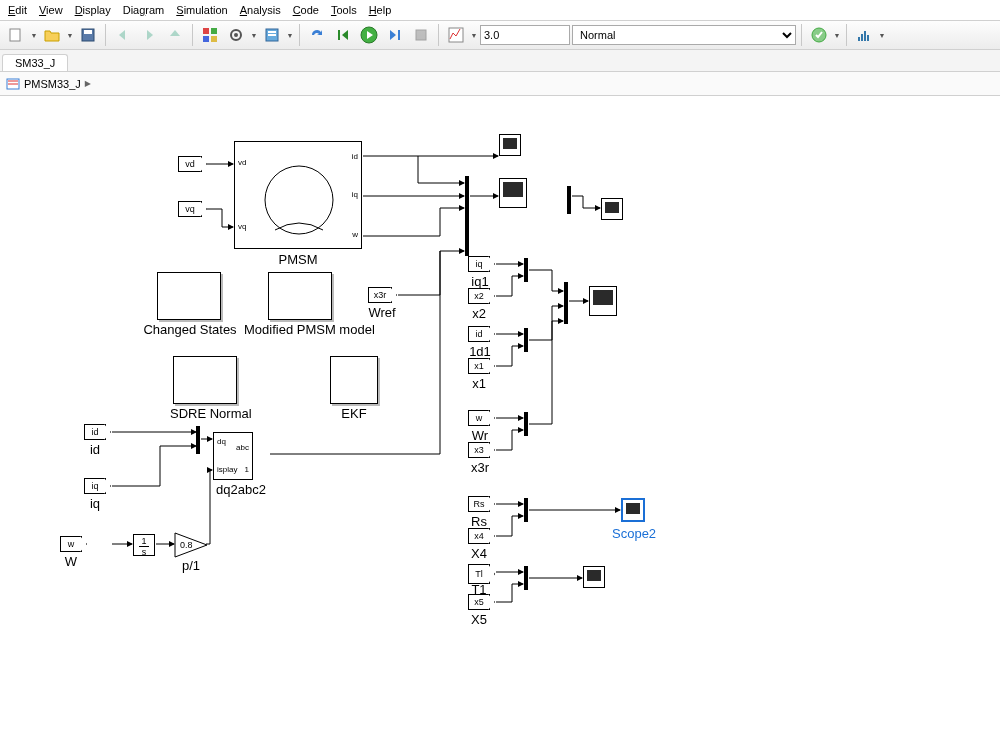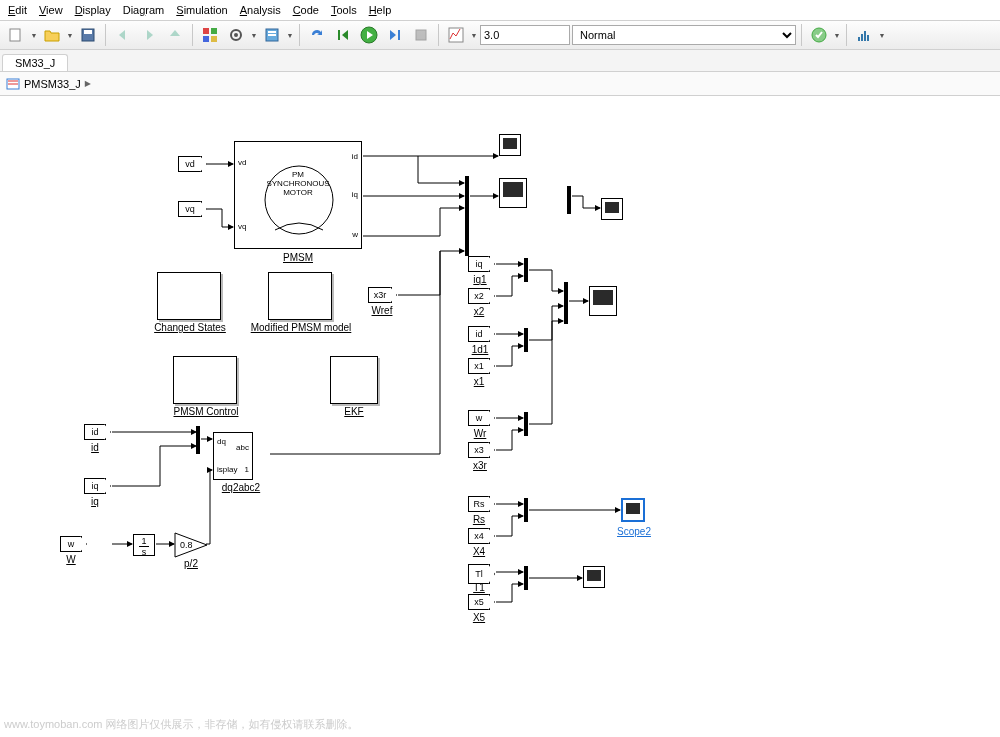--- a/index.html
+++ b/index.html
@@ -10,21 +10,21 @@
   .toolbar { height: 30px; border-top: 1px solid #d0d0d0; border-bottom: 1px solid #d0d0d0; background: linear-gradient(#fdfdfd,#ececec); display: flex; align-items: center; padding: 0 4px; gap: 2px; }
   .tbtn { width: 24px; height: 24px; display: flex; align-items: center; justify-content: center; border: 1px solid transparent; border-radius: 2px; }
   .tdrop { width: 8px; display:flex; align-items:center; justify-content:center; color:#555; font-size:7px;}
   .tsep { width: 1px; height: 22px; background: #c8c8c8; margin: 0 3px; }
   .tinput { height: 20px; font-size: 11px; border: 1px solid #aaa; padding: 0 3px; background:#fff; }
   .tabbar { height: 22px; background: #f4f4f4; border-bottom: 1px solid #d0d0d0; display: flex; align-items: flex-end; padding-left: 2px; font-size: 11px; }
   .tab { padding: 2px 12px; border: 1px solid #d0d0d0; border-bottom: none; background: #fff; border-radius: 3px 3px 0 0; }
   .crumbbar { height: 24px; border-bottom: 1px solid #d0d0d0; display: flex; align-items: center; padding: 0 6px; font-size: 11px; gap: 4px; background:#fafafa;}
   .canvas { position: relative; width: 1000px; height: 640px; background: #fff; }
   .blk { position: absolute; border: 1px solid #000; background: #fff; }
-  .lbl { position: absolute; font-size: 10px; color: #000; text-align: center; white-space: nowrap; text-decoration: underline; }
+  .lbl { position: absolute; font-size: 13px; color: #000; text-align: center; white-space: nowrap; }
   .plbl { font-size: 8px; color:#000; }
   .fromtag { position:absolute; border:1px solid #000; background:#fff; font-size:9px; display:flex; align-items:center; justify-content:center; }
   .fromtag::after { content:""; position:absolute; right:-6px; top:-1px; bottom:-1px; width:6px; background:#fff; border:1px solid #000; border-left:none; clip-path: polygon(0 0, 100% 50%, 0 100%); }
   .scope { position:absolute; border:1px solid #000; background:#fff; }
   .scope::before { content:""; position:absolute; left:3px; right:3px; top:3px; height:55%; background:#2a2a2a; }
   .mux { position:absolute; background:#000; }
   .subsys { position:absolute; border:1px solid #000; background:#fff; box-shadow: 2px 2px 0 #bbb; }
   .gain { position:absolute; }
   .gain svg { display:block; }
   .watermark { position:absolute; left:4px; bottom:4px; font-size:11px; color:#ccc; white-space:nowrap;}
@@ -244,34 +244,29 @@
   <div class="blk" style="left:234px;top:45px;width:128px;height:108px">
     <div class="plbl" style="position:absolute;left:3px;top:16px">vd</div>
     <div class="plbl" style="position:absolute;left:3px;top:80px">vq</div>
     <div class="plbl" style="position:absolute;right:3px;top:10px">id</div>
     <div class="plbl" style="position:absolute;right:3px;top:48px">iq</div>
     <div class="plbl" style="position:absolute;right:3px;top:88px">w</div>
     <svg style="position:absolute;left:20px;top:20px" width="88" height="78">
         <circle cx="44" cy="38" r="34" fill="none" stroke="#000"></circle>
         <path d="M20 68 Q44 54 68 68" fill="none" stroke="#000"></path>
       </svg>
-    <div style="position:absolute;left:0;right:0;top:28px;text-align:center;font-size:8px">
-      <div>PM</div>
-        <div>SYNCHRONOUS</div>
-        <div>MOTOR</div>
-    </div>
   </div>
   <div class="lbl" style="left:234px;top:156px;width:128px">PMSM</div>
 
   <div class="subsys" style="left:157px;top:176px;width:64px;height:48px"></div>
   <div class="lbl" style="left:140px;top:226px;width:100px">Changed States</div>
   <div class="subsys" style="left:268px;top:176px;width:64px;height:48px"></div>
   <div class="lbl" style="left:244px;top:226px;width:114px">Modified PMSM model</div>
   <div class="subsys" style="left:173px;top:260px;width:64px;height:48px"></div>
-  <div class="lbl" style="left:170px;top:310px;width:72px">PMSM Control</div>
+  <div class="lbl" style="left:170px;top:310px;width:72px">SDRE Normal</div>
   <div class="subsys" style="left:330px;top:260px;width:48px;height:48px"></div>
   <div class="lbl" style="left:330px;top:310px;width:48px">EKF</div>
 
   <div class="fromtag" style="left:368px;top:191px;width:24px;height:16px">
       <span>x3r</span>
     </div>
   <div class="lbl" style="left:362px;top:209px;width:40px">Wref</div>
 
   <div class="fromtag" style="left:84px;top:328px;width:22px;height:16px">
       <span>id</span>
@@ -293,21 +288,21 @@
       <div style="border-top:1px solid #000;width:10px;margin:0 auto"></div>
       <div>s</div>
     </div>
 
   <div class="gain" style="left:174px;top:436px">
     <svg width="34" height="26">
         <path d="M1 1 L33 13 L1 25 Z" fill="#fff" stroke="#000"></path>
         <text x="6" y="16" font-size="9">0.8</text>
       </svg>
   </div>
-  <div class="lbl" style="left:174px;top:462px;width:34px">p/2</div>
+  <div class="lbl" style="left:174px;top:462px;width:34px">p/1</div>
 
   <div class="blk" style="left:213px;top:336px;width:40px;height:48px">
     <div class="plbl" style="position:absolute;left:3px;top:4px">dq</div>
     <div class="plbl" style="position:absolute;left:3px;top:32px">isplay</div>
     <div class="plbl" style="position:absolute;right:3px;top:10px">abc</div>
     <div class="plbl" style="position:absolute;right:3px;top:32px">1</div>
   </div>
   <div class="lbl" style="left:213px;top:386px;width:56px">dq2abc2</div>
 
   <div class="mux" style="left:465px;top:80px;width:4px;height:80px"></div>
@@ -365,14 +360,13 @@
       <span>Tl</span>
     </div>
   <div class="lbl" style="left:468px;top:486px;width:22px">T1</div>
   <div class="fromtag" style="left:468px;top:498px;width:22px;height:16px">
       <span>x5</span>
     </div>
   <div class="lbl" style="left:468px;top:516px;width:22px">X5</div>
   <div class="mux" style="left:524px;top:470px;width:4px;height:24px"></div>
   <div class="scope" style="left:583px;top:470px;width:22px;height:22px"></div>
 
-  <div class="watermark">www.toymoban.com 网络图片仅供展示，非存储，如有侵权请联系删除。</div>
 </div>
 
 </body></html>

